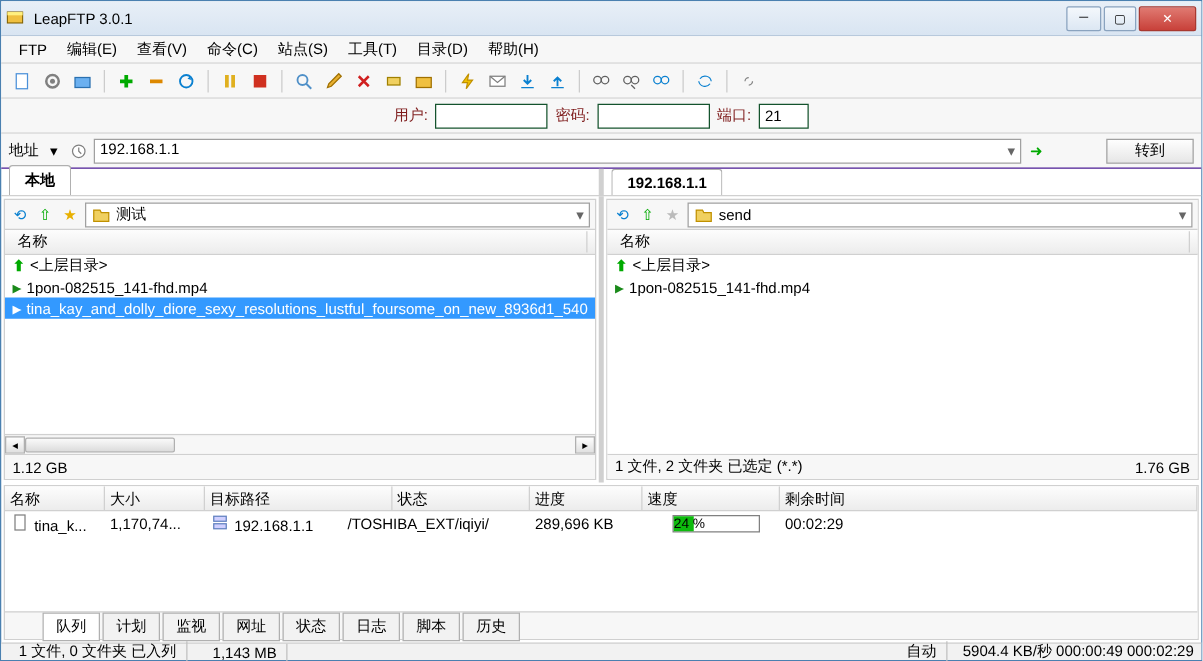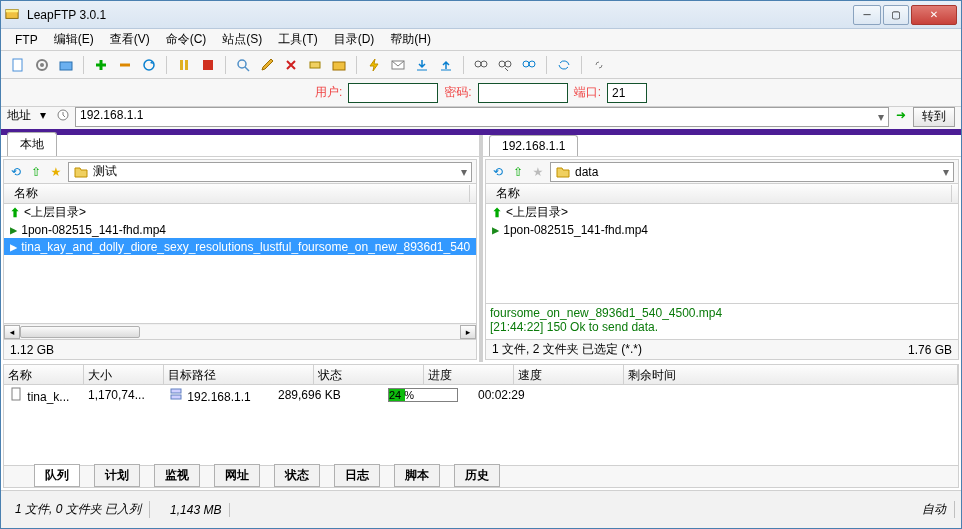--- a/index.html
+++ b/index.html
@@ -21,35 +21,35 @@
 .menubar { height: 22px; background: #f7f7f7; border-bottom: 1px solid #d0d0d0; display: flex; align-items: center; padding: 0 8px; gap: 4px; }
 .menuitem { padding: 2px 6px; cursor: pointer; }
 
 
 .toolbar { height: 28px; background: #f7f7f7; border-bottom: 1px solid #d0d0d0; display: flex; align-items: center; padding: 0 6px; gap: 2px; }
 .tbtn { width: 22px; height: 22px; border: 1px solid transparent; display: flex; align-items: center; justify-content: center; cursor: pointer; border-radius: 2px; }
 .tsep { width: 1px; height: 18px; background: #ccc; margin: 0 4px; }
 
 
 .credbar { height: 28px; background: #f7f7f7; border-bottom: 1px solid #d0d0d0; display: flex; align-items: center; justify-content: center; gap: 6px; }
-.credbar label { color: #ef4444; }
+.credbar label { color: #7f1d1d; }
 .credbar input { height: 20px; border: 1px solid #14532d; padding: 0 4px; }
 .credbar .user { width: 90px; }
 .credbar .pass { width: 90px; }
 .credbar .port { width: 40px; }
 
 
-.addrbar { height: 28px; background: #f7f7f7; border-bottom: 6px solid #4c1d95; display: flex; padding: 0 6px; gap: 4px; }
+.addrbar { height: 28px; background: #f7f7f7; border-bottom: 1px solid #4c1d95; display: flex; align-items: center; padding: 0 6px; gap: 4px; }
 .addrbar .combo { flex: 1; height: 20px; border: 1px solid #a0a0a0; background: #fff; padding: 0 18px 0 4px; position: relative; }
 .addrbar .combo::after { content: "▾"; position: absolute; right: 4px; top: 2px; color: #666; }
-.addrbar .gobtn { height: 20px; padding: 0 8px; border: 1px solid #a0a0a0; background: linear-gradient(#fefefe,#e6e6e6); cursor: pointer; }
+.addrbar .gobtn { height: 20px; padding: 0 22px; border: 1px solid #a0a0a0; background: linear-gradient(#fefefe,#e6e6e6); cursor: pointer; margin-left: 44px; }
 
 
 .tabsrow { height: 22px; display: flex; border-bottom: 1px solid #d0d0d0; }
-.tabcell { flex: 1; display: flex; align-items: flex-end; padding-left: 6px; gap: 2px; }
+.tabcell { flex: 1; display: flex; align-items: flex-end; padding-left: 6px; gap: 2px; font-weight: bold; }
 .tab { padding: 3px 12px; border: 1px solid #b0b0b0; border-bottom: none; background: #fff; border-radius: 3px 3px 0 0; cursor: pointer; }
 .splitter { width: 4px; background: #d0d0d0; cursor: col-resize; }
 
 
 .panels { flex: 1; display: flex; min-height: 0; }
 .panel { flex: 1; display: flex; flex-direction: column; border: 1px solid #d0d0d0; margin: 2px; min-width: 0; }
 .panelpath { height: 24px; border-bottom: 1px solid #d0d0d0; display: flex; align-items: center; padding: 0 4px; gap: 4px; background: #f7f7f7; }
 .ficon { width: 16px; height: 16px; display: inline-flex; align-items: center; justify-content: center; }
 .pathcombo { flex: 1; height: 20px; border: 1px solid #a0a0a0; background: #fff; display: flex; align-items: center; padding: 0 18px 0 4px; position: relative; }
 .pathcombo::after { content: "▾"; position: absolute; right: 4px; color: #666; }
@@ -81,26 +81,26 @@
 .transfer .thdr { height: 20px; background: linear-gradient(#fdfdfd,#ececec); border-bottom: 1px solid #d0d0d0; display: flex; }
 .transfer .thdr .c { border-right: 1px solid #d0d0d0; padding: 2px 4px; overflow: hidden; }
 .transfer .trow { height: 20px; display: flex; align-items: center; }
 .transfer .trow .c { padding: 2px 4px; overflow: hidden; white-space: nowrap; }
 .c-name { width: 80px; } .c-size { width: 80px; } .c-srv { width: 110px; } .c-src { width: 140px; }
 .c-dst { width: 150px; } .c-stat { width: 110px; } .c-prog { width: 90px; } .c-spd { width: 110px; } .c-rem { flex: 1; }
 .progbar { width: 70px; height: 14px; border: 1px solid #808080; background: #fff; position: relative; }
 .progfill { height: 100%; background: #0dbb0d; }
 .progtxt { position: absolute; left: 0; right: 0; top: 0; text-align: left; font-size: 11px; }
 
-.bottabs { height: 22px; display: flex; align-items: flex-end; gap: 14px; padding-left: 30px; border-top: 1px solid #d0d0d0; background: #f7f7f7; font-weight: bold; }
+.bottabs { height: 22px; display: flex; align-items: flex-start; gap: 2px; padding-left: 30px; border-top: 1px solid #d0d0d0; background: #f7f7f7; }
 .bottab { padding: 2px 10px; border: 1px solid #b0b0b0; background: #f2f2f2; cursor: pointer; }
 .bottab.active { background: #fff; }
 
 
-.statusbar { height: 38px; border-top: 1px solid #d0d0d0; background: #f2f2f2; display: flex; align-items: center; padding: 0 6px; gap: 12px; font-style: italic; }
+.statusbar { height: 14px; border-top: 1px solid #d0d0d0; background: #f2f2f2; display: flex; align-items: center; padding: 0 6px; gap: 12px; }
 .statusbar .cell { padding: 0 8px; border-right: 1px solid #c0c0c0; }
 .statusbar .spacer { flex: 1; }
 
 
 .ico { width: 14px; height: 14px; display: inline-block; }
 </style>
 </head>
 <body>
 
 <div class="window">
@@ -346,39 +346,35 @@
       <div class="panelpath">
         <span class="ficon" style="color:#0a80d0">⟲</span>
         <span class="ficon" style="color:#0a0">⇧</span>
         <span class="ficon" style="color:#bbb">★</span>
         <div class="pathcombo">
           <span class="ficon">
               <svg class="ico" viewBox="0 0 14 14">
                 <path d="M1 3h5l1 2h6v7H1z" fill="#f0d060" stroke="#c09000"></path>
               </svg>
             </span>
-          <span style="margin-left:4px">data</span>
+          <span style="margin-left:4px">send</span>
         </div>
       </div>
       <div class="listhdr">
         <div class="col">名称</div>
       </div>
       <div class="listbody">
         <div class="row up">
             <span class="uparrow">⬆</span>
             <span>&lt;上层目录&gt;</span>
           </div>
         <div class="row file">
             <span class="vidicon">▶</span>
             <span>1pon-082515_141-fhd.mp4</span>
           </div>
-      </div>
-      <div class="logarea">
-        <div>foursome_on_new_8936d1_540_4500.mp4</div>
-        <div>[21:44:22] 150 Ok to send data.</div>
       </div>
       <div class="panelstatus">
         <span>1 文件, 2 文件夹  已选定 (*.*)</span>
         <span>1.76 GB</span>
       </div>
     </div>
   </div>
 
   <div class="transferwrap">
     <div class="transfer">
@@ -397,20 +393,21 @@
                 <rect x="3" y="1" width="8" height="12" fill="#fff" stroke="#808080"></rect>
               </svg>
             </span> <span>tina_k...</span></div>
         <div class="c c-size">1,170,74...</div>
         <div class="c c-srv"><span class="ficon">
               <svg class="ico" viewBox="0 0 14 14">
                 <rect x="2" y="2" width="10" height="4" fill="#d0d0ff" stroke="#6080c0"></rect>
                 <rect x="2" y="8" width="10" height="4" fill="#d0d0ff" stroke="#6080c0"></rect>
               </svg>
             </span> <span>192.168.1.1</span></div>
+        <div class="c c-dst">/TOSHIBA_EXT/iqiyi/</div>
         <div class="c c-stat">289,696 KB</div>
         <div class="c c-prog">
             <div class="progbar">
               <div class="progfill" id="progfill" style="width: 24%;"></div>
               <div class="progtxt">24 %</div>
             </div>
           </div>
         <div class="c c-rem">00:02:29</div>
       </div>
     </div>
@@ -424,15 +421,16 @@
       <div class="bottab">脚本</div>
       <div class="bottab">历史</div>
     </div>
   </div>
 
   <div class="statusbar">
     <span class="cell">1 文件, 0 文件夹  已入列</span>
     <span class="cell">1,143 MB</span>
     <span class="spacer"></span>
     <span class="cell">自动</span>
+    <span>5904.4 KB/秒 000:00:49 000:02:29</span>
   </div>
 
 </div>
 
 </body></html>

